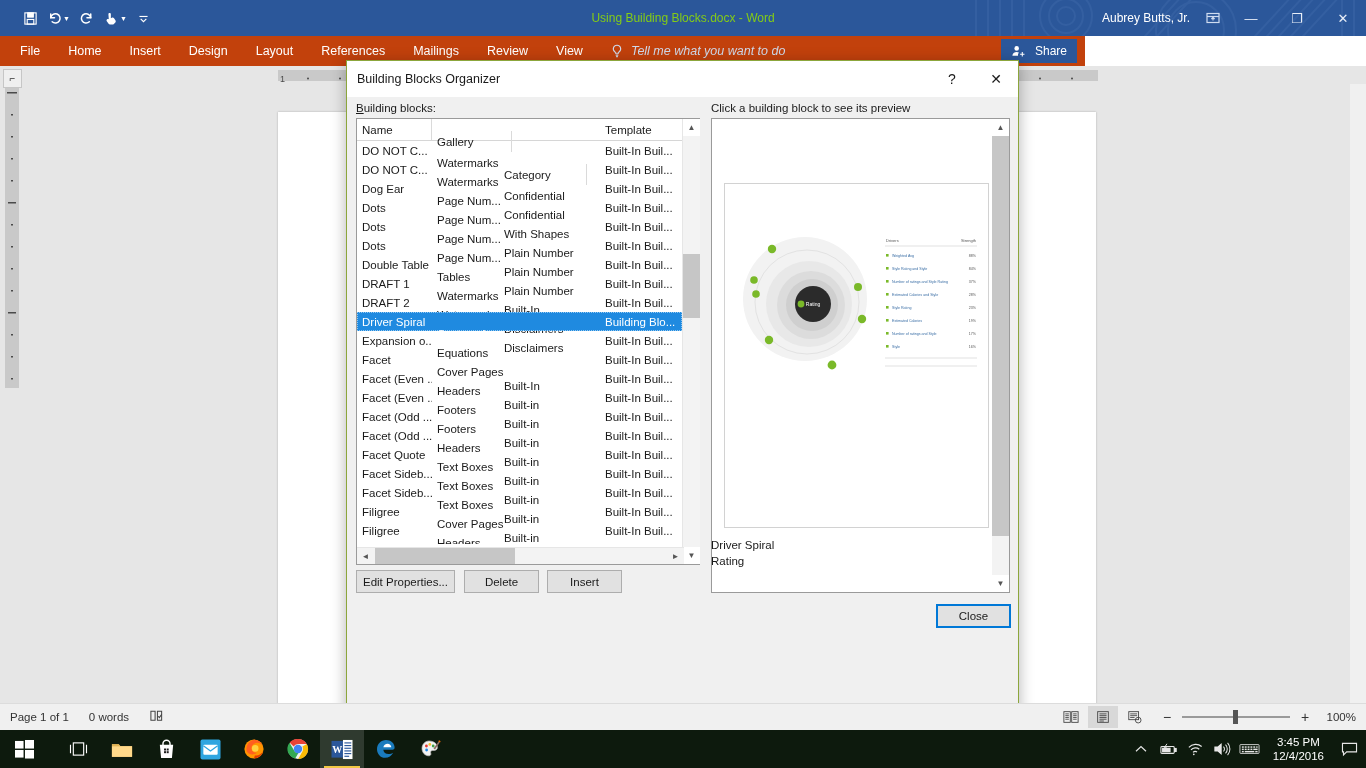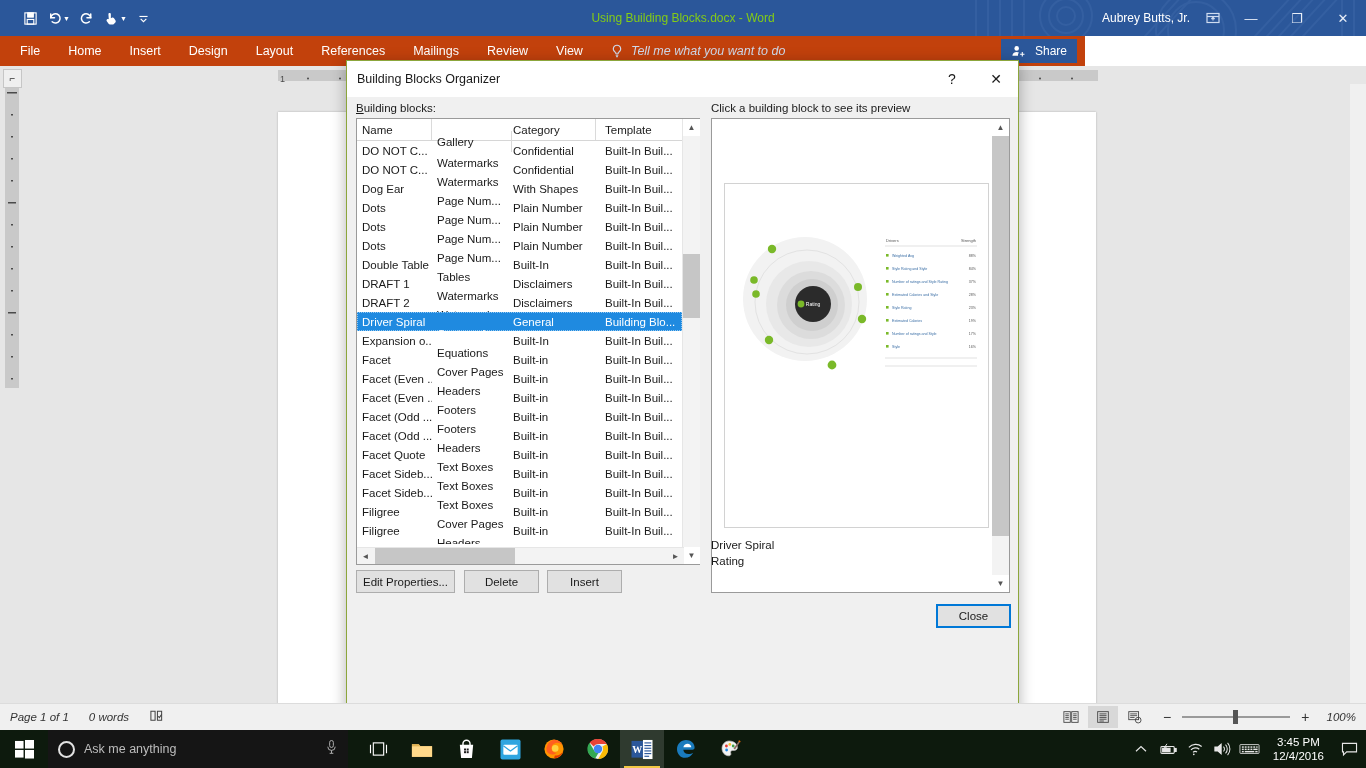--- a/index.html
+++ b/index.html
@@ -92,21 +92,21 @@
     background: #ffffff; box-shadow: 0 0 2px rgba(0,0,0,.25);
   }
   .vscroll-doc {
     position: absolute; right: 0; top: 18px; width: 16px; bottom: 0; background: #f0f0f0;
   }
 
   
   .statusbar {
     position: absolute; left: 0; top: 703px; width: 1366px; height: 27px;
     background: #f0f0f0; border-top: 1px solid #dcdcdc;
-    display: flex; align-items: center; font-size: 11.5px; color: #333; font-style: italic;
+    display: flex; align-items: center; font-size: 11.5px; color: #333;
   }
   .sb-item { padding: 0 10px; cursor: pointer; white-space: nowrap; }
   .sb-right { margin-left: auto; display: flex; align-items: center; padding-right: 10px; gap: 2px; }
   .viewbtn {
     width: 30px; height: 22px; display: flex; align-items: center; justify-content: center;
     cursor: pointer;
   }
   .viewbtn.active { background: #d8d8d8; }
   .zoomrow { display: flex; align-items: center; gap: 8px; margin-left: 8px; }
   .zoom-minus, .zoom-plus { cursor: pointer; font-size: 14px; color: #333; width: 14px; text-align: center; }
@@ -193,21 +193,21 @@
   .lrow.sel { background: #1f8ae0; }
   .lrow.sel .cell { color: #ffffff; }
   .lrow.sel { outline: 1px dotted #94c8f0; outline-offset: -1px; }
   .cell {
     position: absolute; top: 0; height: 19px; display: flex; align-items: center;
     font-size: 11.5px; color: #1a1a1a; padding-left: 5px;
     white-space: nowrap; overflow: hidden;
   }
   .c0 { left: 0; width: 75px; }
   .c1 { left: 75px; width: 80px; margin-top: 12px; }
-  .c2 { left: 151px; width: 88px; }
+  .c2 { left: 142px; width: 88px; margin-top: 45px; }
   .c3 { left: 243px; width: 84px; }
 
   .lb-vscroll {
     position: absolute; right: 0; top: 0; width: 17px; height: 445px; background: #ffffff;
     border-left: 1px solid #e6e6e6;
   }
   .sb-arrow {
     position: absolute; left: 0; width: 17px; height: 17px;
     display: flex; align-items: center; justify-content: center;
     font-size: 8px; color: #555; background: #ffffff; cursor: pointer;
@@ -708,31 +708,20 @@
   <div class="taskbar">
     <div class="startbtn">
       <svg width="19" height="19" viewBox="0 0 20 20" fill="#ffffff">
         <rect x="0" y="1" width="9" height="8"></rect>
           <rect x="10.5" y="0" width="9.5" height="9"></rect>
         <rect x="0" y="10.5" width="9" height="8"></rect>
           <rect x="10.5" y="10.5" width="9.5" height="9"></rect>
       </svg>
     </div>
 
-    <div class="searchbox">
-      <span class="cortana"></span>
-      <span class="searchtxt">Ask me anything</span>
-      <span>
-        <svg width="13" height="16" viewBox="0 0 14 17" fill="none" stroke="#b8b8b8" stroke-width="1">
-          <rect x="5" y="1.5" width="4" height="7.5" rx="2"></rect>
-          <path d="M3 8.2a4 4 0 0 0 8 0"></path>
-            <path d="M7 12.2 L7 15 M5 15.3 L9 15.3"></path>
-        </svg>
-      </span>
-    </div>
 
     <div class="tb-apps">
       <div class="tbapp">
         <svg width="19" height="16" viewBox="0 0 20 17" fill="none" stroke="#ffffff" stroke-width="1.2">
           <rect x="4.5" y="2" width="11" height="13"></rect>
           <path d="M1.5 4 L1.5 13 M18.5 4 L18.5 13"></path>
         </svg>
       </div>
       <div class="tbapp">
         <svg width="22" height="19" viewBox="0 0 24 20">

